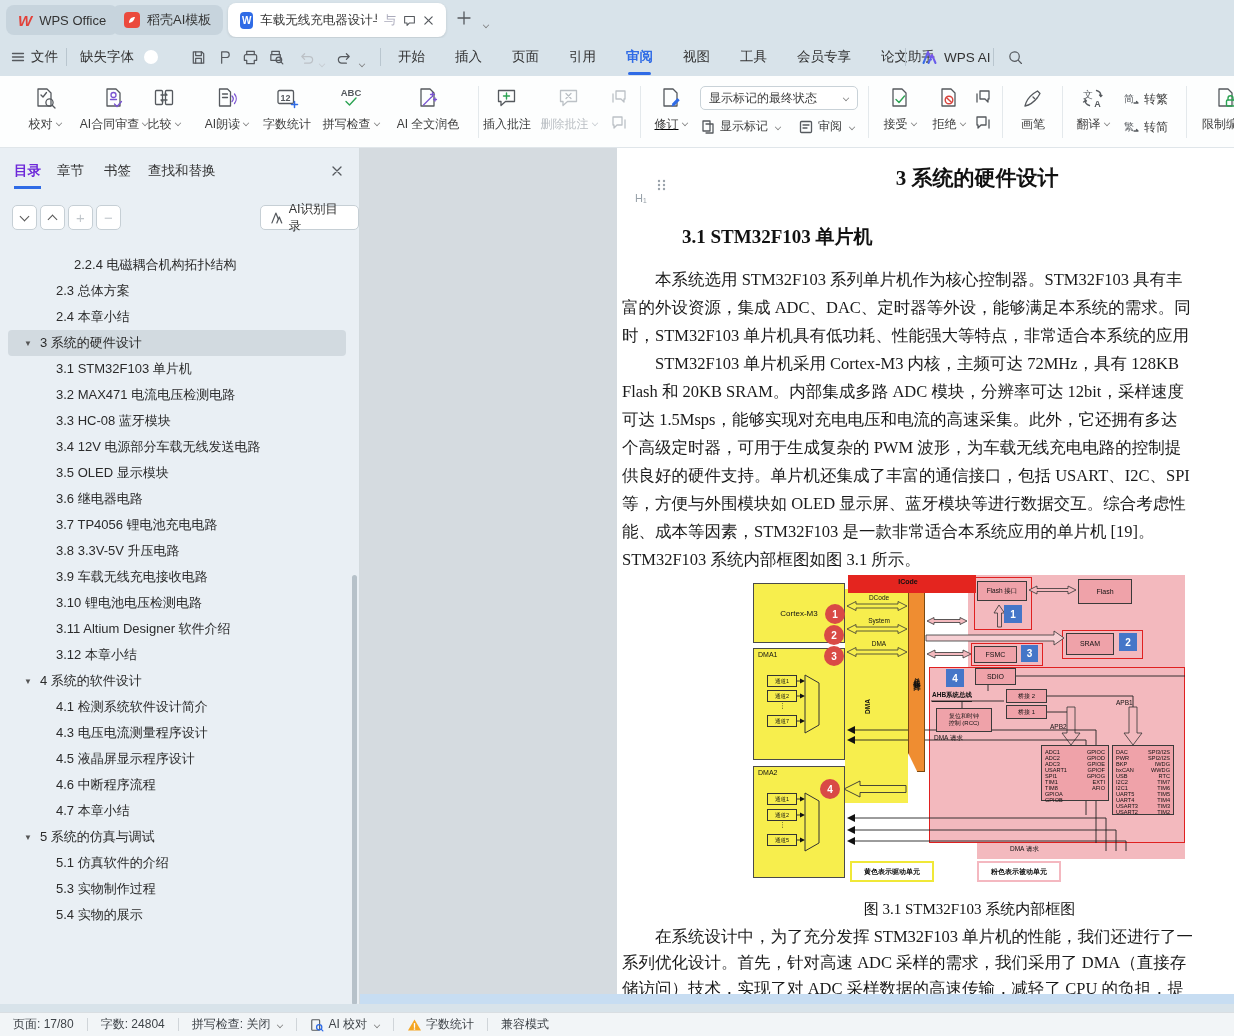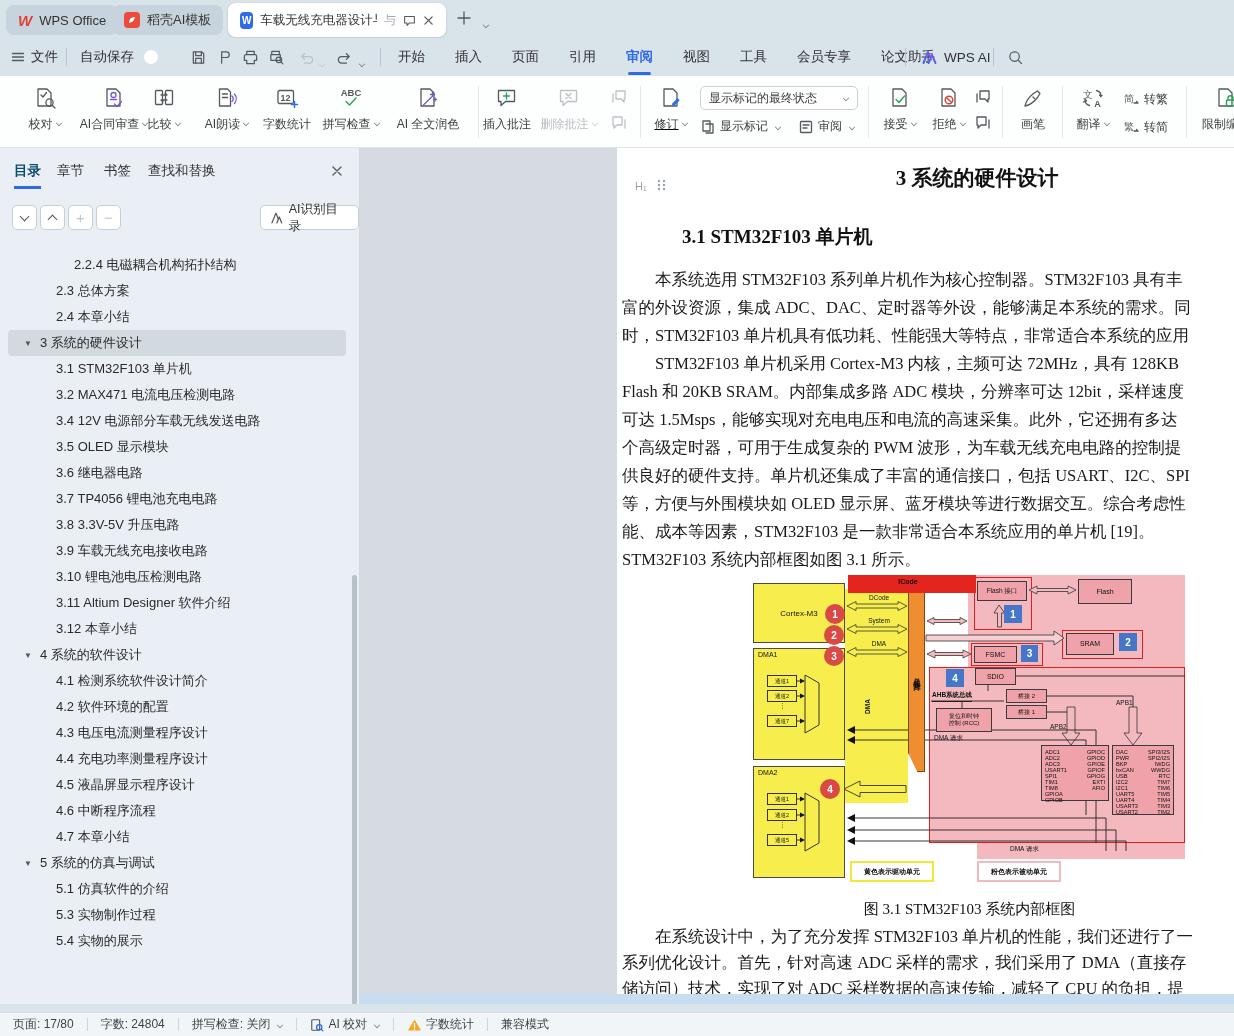--- a/index.html
+++ b/index.html
@@ -48,21 +48,21 @@
   svg.ic .pur { fill:none; stroke:#7a53d1; stroke-width:1.3; stroke-linecap:round; }
   svg.ic .blu { fill:none; stroke:#2f6be6; stroke-width:1.5; stroke-linecap:round; }
   svg.ic .red { fill:none; stroke:#d8433c; stroke-width:1.4; stroke-linecap:round; }
 
   
   .main { position:absolute; left:0; top:148px; width:1234px; height:856px; overflow:hidden; }
 
   
   .sidebar { position:absolute; left:0; top:0; width:360px; height:856px; background:#e9eff4; border-right:1px solid #d3dade; }
   .stab { position:absolute; top:14px; font-size:13.5px; color:#333; }
-  .stab.active { color:#0c4a6e; font-weight:bold; border-bottom:3px solid #2f6be6; padding-bottom:6px; }
+  .stab.active { color:#6d28d9; font-weight:bold; border-bottom:3px solid #2f6be6; padding-bottom:6px; }
   .sclose { position:absolute; left:330px; top:16px; width:18px; height:18px; color:#555; }
   .navbtn { position:absolute; top:57px; width:25px; height:25px; border:1px solid #c6cfd5; border-radius:5px; background:#fff; display:flex; align-items:center; justify-content:center; }
   .navbtn.gray { color:#c0c6cb; }
   .chev { display:inline-block; width:7px; height:7px; border-right:1.5px solid #555; border-bottom:1.5px solid #555; }
   .chev.up { transform:rotate(-135deg); margin-top:4px; }
   .chev.down { transform:rotate(45deg); margin-bottom:3px; }
   .pm { font-size:15px; color:#c0c6cb; }
   .aitoc { position:absolute; left:260px; top:57px; height:25px; border:1px solid #c6cfd5; border-radius:5px; background:#fff; display:flex; align-items:center; gap:5px; padding:0 9px; font-size:12.5px; color:#333; }
   .toc { position:absolute; left:0; top:104px; width:352px; }
   .toc-row { height:26px; display:flex; align-items:center; font-size:13px; color:#2b2b2b; white-space:nowrap; overflow:hidden; }
@@ -71,21 +71,21 @@
   .toc-row.lv3 { padding-left:74px; }
   .toc-row.sel { background:#d2dae0; border-radius:4px; margin:0 6px 0 8px; padding-left:16px; }
   .toc-arrow { display:none; width:16px; font-size:8px; color:#555; }
   .lv1 .toc-arrow { display:inline-block; }
   .sscroll { position:absolute; left:352px; top:427px; width:5px; height:430px; border-radius:3px; background:#b6c1c9; }
 
   
   .docarea { position:absolute; left:360px; top:0; width:874px; height:856px; background:#d5dbe0; }
   .page { position:absolute; left:617px; top:0; width:617px; height:856px; background:#fff; }
   .hscroll { position:absolute; left:360px; top:846px; width:874px; height:10px; background:#c7ddf2; }
-  .h1mark { position:absolute; left:18px; top:32px; font-size:11px; color:#98a1a9; }
+  .h1mark { position:absolute; left:18px; top:44px; font-size:11px; color:#98a1a9; }
   .handle { position:absolute; left:40px; top:29px; }
   .chapter { position:absolute; left:140px; top:16px; width:440px; text-align:center; font-family:"Liberation Serif",serif; font-size:21px; font-weight:600; color:#111; }
   .section { position:absolute; left:65px; top:76px; font-family:"Liberation Serif",serif; font-size:19px; font-weight:600; color:#111; white-space:nowrap; }
   .para { position:absolute; left:0; width:900px; }
   .p1 { top:118px; }
   .p3 { top:776px; }
   .dline { height:28px; line-height:28px; white-space:nowrap; font-family:"Liberation Serif",serif; font-size:16.5px; color:#1a1a1a; margin-left:5px; }
   .p3 .dline { height:26px; line-height:26px; }
   .dline.ind { margin-left:38px; }
   .figcap { position:absolute; left:80px; top:752px; width:545px; text-align:center; font-family:"Liberation Serif",serif; font-size:15px; color:#111; }
@@ -161,21 +161,21 @@
 
 <div class="menubar">
   <div class="mitem" style="left:10px;">
     <svg class="ic" width="16" height="16" viewBox="0 0 16 16" style="margin-right:5px;">
         <path class="o" d="M2.5 4.5h11M2.5 8h11M2.5 11.5h11"></path>
       </svg>
     <span>文件</span>
   </div>
   <div class="vdiv" style="left:66px;"></div>
   <div class="mitem" style="left:80px;">
-      <span>自动保存</span>
+      <span>缺失字体</span>
     </div>
   <div class="abs" style="left:142px; top:10px;"><span class="tgl"></span></div>
   <div class="qicon" style="left:188px;">
       <svg class="ic" width="17" height="17" viewBox="0 0 18 18">
         <path class="o" d="M3.5 3h9l2 2v10h-11z"></path>
         <path class="o" d="M6 3v4h6V3M6 15v-5h6v5"></path>
       </svg>
     </div>
   <div class="qicon" style="left:214px;">
       <svg class="ic" width="17" height="17" viewBox="0 0 18 18">
@@ -728,20 +728,24 @@
         <div class="toc-row lv2">
 
           <span class="toc-text">3.1 STM32F103 单片机</span>
         </div>
 
         <div class="toc-row lv2">
 
           <span class="toc-text">3.2 MAX471 电流电压检测电路</span>
         </div>
 
+        <div class="toc-row lv2">
+
+          <span class="toc-text">3.3 HC-08 蓝牙模块</span>
+        </div>
 
         <div class="toc-row lv2">
 
           <span class="toc-text">3.4 12V 电源部分车载无线发送电路</span>
         </div>
 
         <div class="toc-row lv2">
 
           <span class="toc-text">3.5 OLED 显示模块</span>
         </div>
@@ -784,34 +788,26 @@
         <div class="toc-row lv1">
           <span class="toc-arrow">▼</span>
           <span class="toc-text">4 系统的软件设计</span>
         </div>
 
         <div class="toc-row lv2">
 
           <span class="toc-text">4.1 检测系统软件设计简介</span>
         </div>
 
-        <div class="toc-row lv2">
-
-          <span class="toc-text">4.2 软件环境的配置</span>
-        </div>
 
         <div class="toc-row lv2">
 
           <span class="toc-text">4.3 电压电流测量程序设计</span>
         </div>
 
-        <div class="toc-row lv2">
-
-          <span class="toc-text">4.4 充电功率测量程序设计</span>
-        </div>
 
         <div class="toc-row lv2">
 
           <span class="toc-text">4.5 液晶屏显示程序设计</span>
         </div>
 
         <div class="toc-row lv2">
 
           <span class="toc-text">4.6 中断程序流程</span>
         </div>

